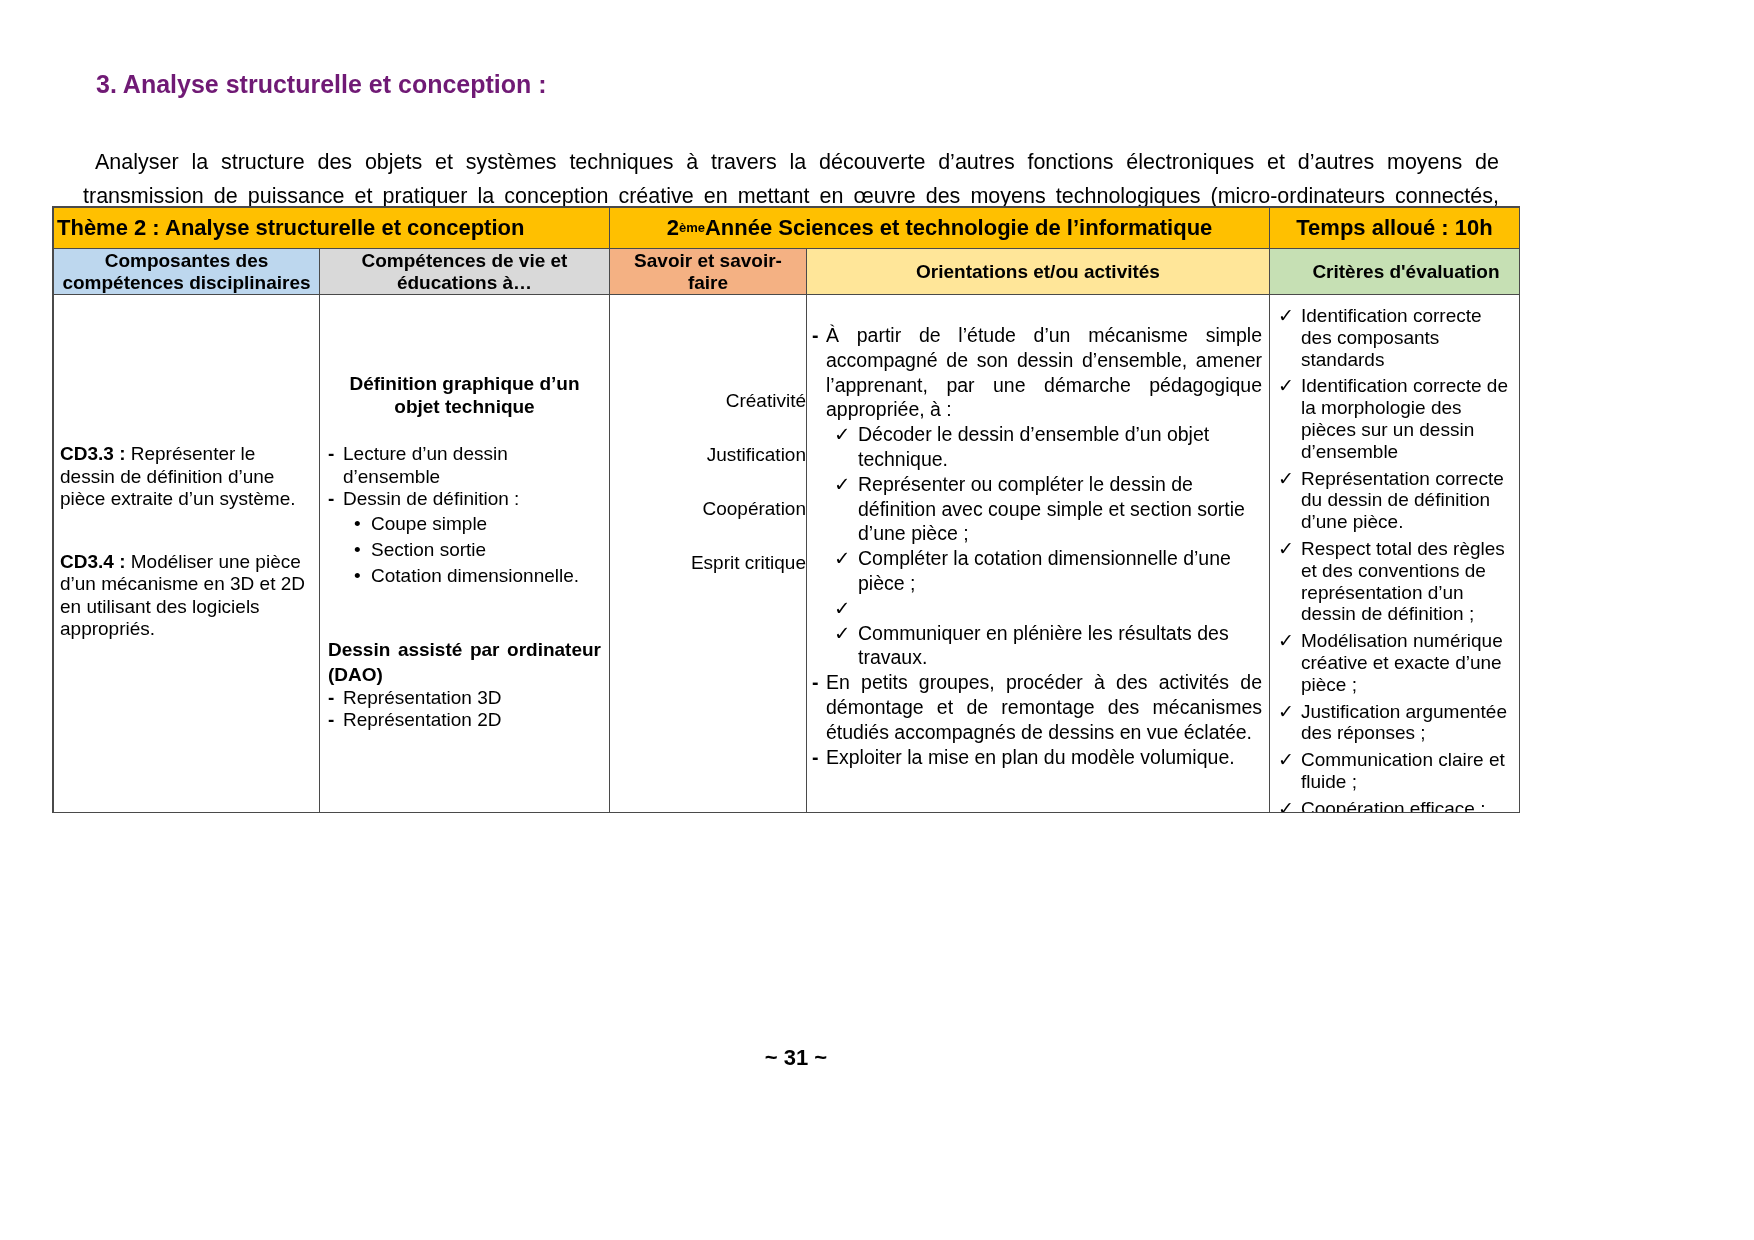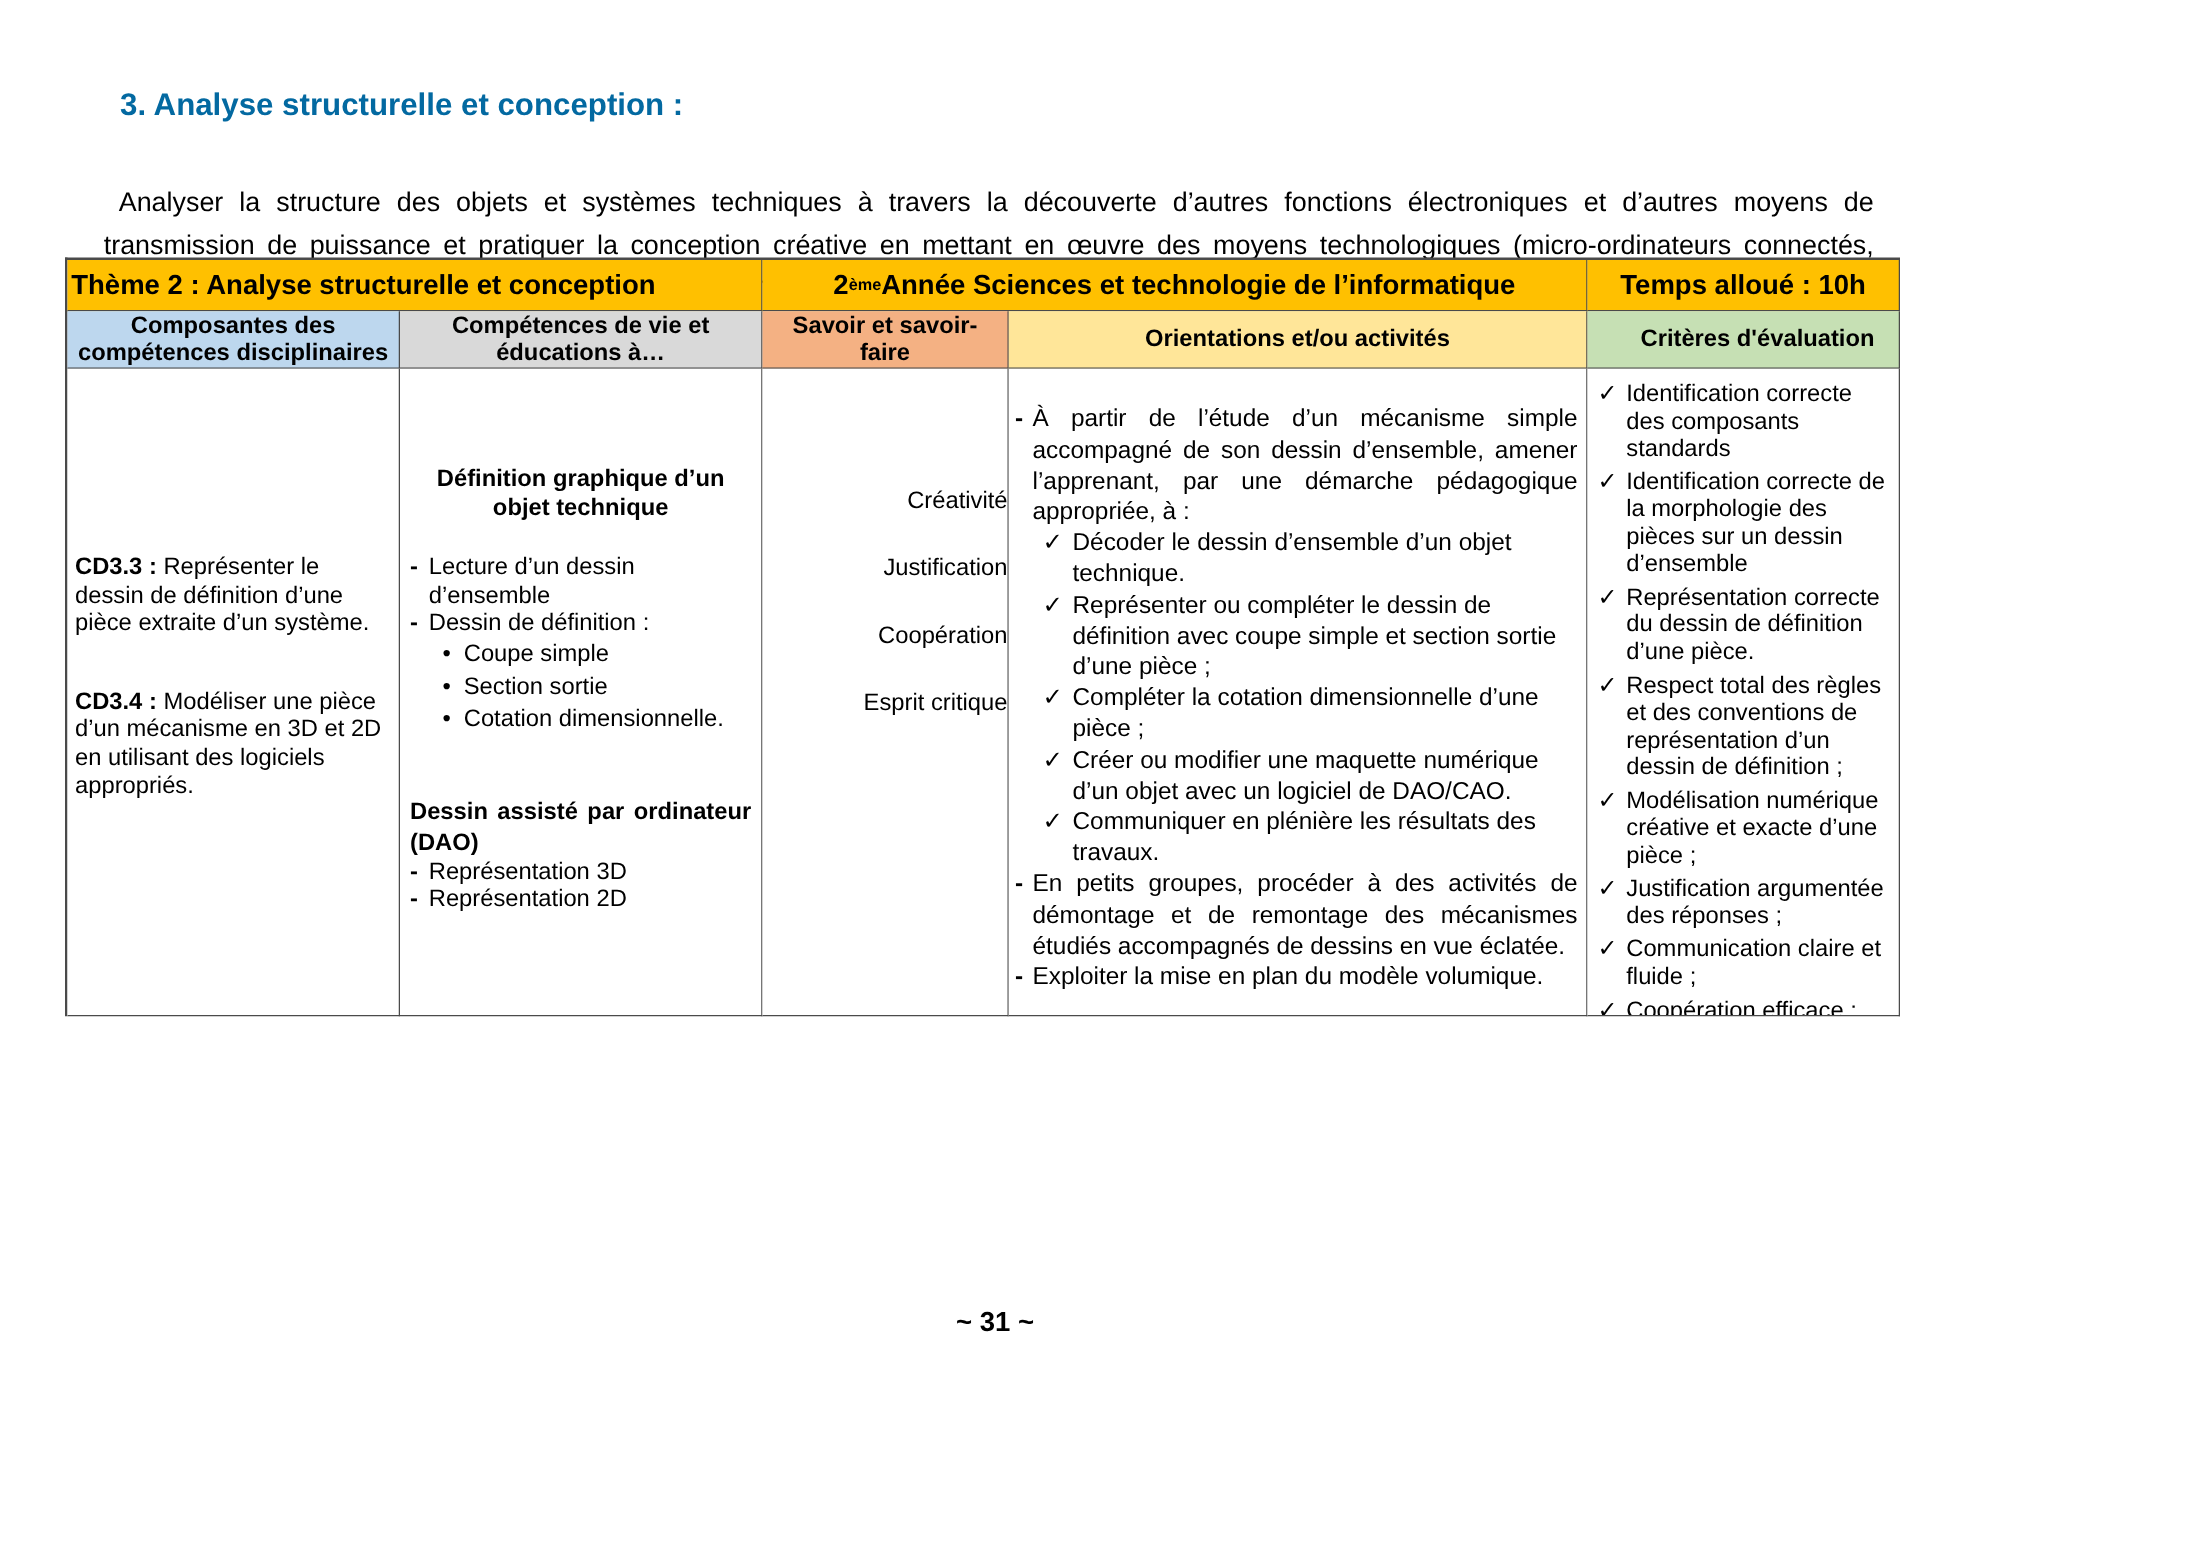--- a/index.html
+++ b/index.html
@@ -3,21 +3,21 @@
 <meta charset="utf-8">
 <style>
   html,body{margin:0;padding:0;background:#ffffff;}
   .page{
     position:relative;width:1754px;height:1240px;background:#ffffff;
     font-family:"Liberation Sans","DejaVu Sans",sans-serif;color:#000;
     overflow:hidden;
   }
   .heading{
     position:absolute;left:96px;top:70px;
-    font-size:25px;font-weight:700;color:#0369a1;white-space:nowrap;
+    font-size:25px;font-weight:700;color:#701a75;white-space:nowrap;
   }
   .intro{
     position:absolute;left:83px;top:106px;width:1416px;
     font-size:21.5px;line-height:33.5px;text-align:justify;text-indent:12px;margin-top:40px;
   }
   
   .tbl{
     position:absolute;left:52px;top:206px;
     display:grid;
     grid-template-columns:266px 290px 197px 463px 250px;
@@ -185,21 +185,20 @@
           <span class="o-text">Représenter ou compléter le dessin de définition avec coupe simple et section sortie d’une pièce ;</span>
         </div>
 
         <div class="o-item style-check">
           <span class="marker">✓</span>
           <span class="o-text"> Compléter la cotation dimensionnelle d’une pièce ;</span>
         </div>
 
         <div class="o-item style-check">
           <span class="marker">✓</span>
-          <span class="o-text">Créer ou modifier une maquette numérique d’un objet avec un logiciel de DAO/CAO.</span>
         </div>
 
         <div class="o-item style-check">
           <span class="marker">✓</span>
           <span class="o-text">Communiquer en plénière les résultats des travaux.</span>
         </div>
 
         <div class="o-item style-dash">
           <span class="marker">-</span>
           <span class="o-text">En petits groupes, procéder à des activités de démontage et de remontage des mécanismes étudiés accompagnés de dessins en vue éclatée.</span>

